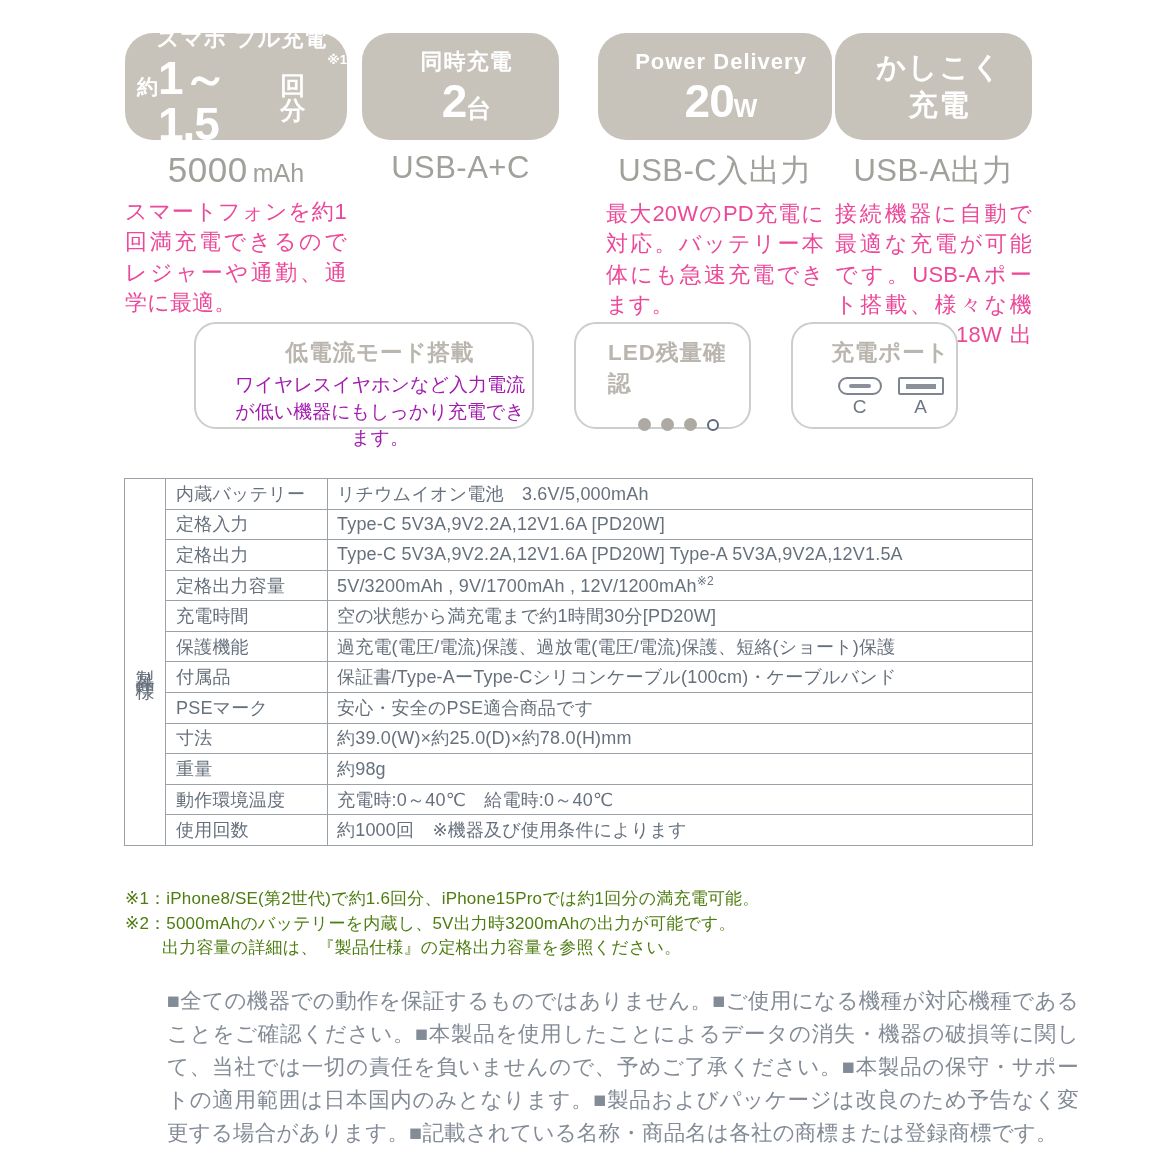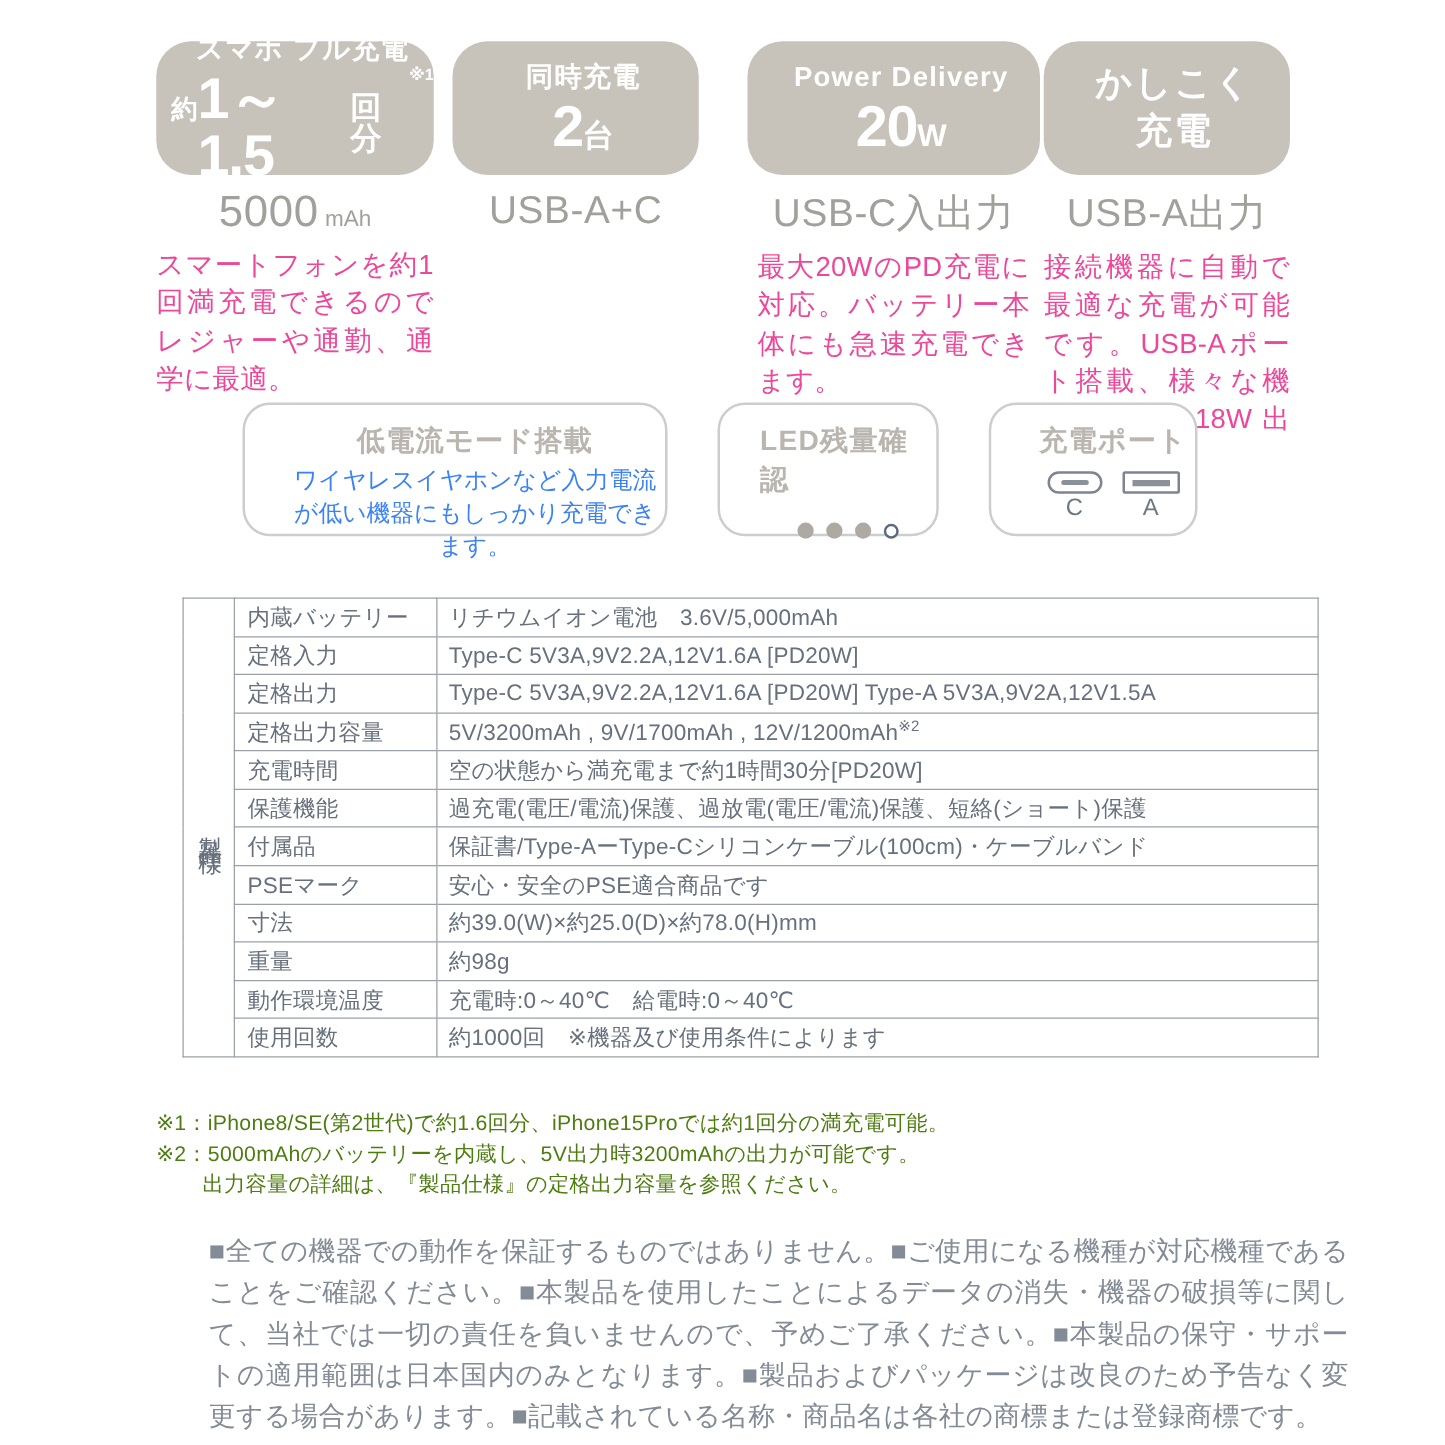--- a/index.html
+++ b/index.html
@@ -14,46 +14,46 @@
   .badge-line1 { font-size:22px; letter-spacing:1px; line-height:1.2; }
   .badge-row { display:flex; align-items:baseline; line-height:1; margin-top:2px; }
   .badge-prefix { font-size:21px; }
   .badge-big { font-size:46px; letter-spacing:-1px; }
   .badge-suffix { font-size:25px; }
   .badge-sup { font-size:13px; align-self:flex-start; margin-top:-2px; }
   .badge-two-line { font-size:29px; line-height:1.3; text-align:center; letter-spacing:2px; }
   .subhead { margin-top:10px; text-align:center; color:#a1a09b; display:flex;
              align-items:baseline; justify-content:center; gap:5px; }
   .subhead-big { font-size:35px; letter-spacing:0.5px; }
-  .subhead-small { font-size:18px; }
+  .subhead-small { font-size:25px; }
   .hero-desc { margin-top:7px; color:#ec4899; font-size:22px; line-height:1.38;
                letter-spacing:0.2px; text-align:justify; }
 
   
   .feature-box { position:absolute; top:322px; height:107px; border:2px solid #cbcdcf;
                  border-radius:22px; background:#fff; display:flex; flex-direction:column;
                  align-items:center;padding-left:32px; }
   .feature-title { color:#bab6af; font-weight:bold; font-size:22.5px; letter-spacing:1px; margin-top:13px; }
-  .feature-desc { color:#3b82f6; font-size:19px; line-height:1.4; text-align:center; margin-top:4px; }
+  .feature-desc { color:#a21caf; font-size:19px; line-height:1.4; text-align:center; margin-top:4px; }
   .led-dots { display:flex; align-items:center; gap:10px; margin-top:19px; }
   .led-dot { width:13px; height:13px; border-radius:50%; background:#aeaaa3; }
   .led-dot-open { width:12px; height:12px; border-radius:50%; background:#fff; border:2.5px solid #5c6a7d; }
   .ports { display:flex; gap:16px; margin-top:9px; }
   .port { display:flex; flex-direction:column; align-items:center; }
   .port-c-shape { width:44px; height:18px; border:2.5px solid #7d8590; border-radius:9px;
                   display:flex; align-items:center; justify-content:center; }
   .port-c-bar { width:22px; height:4px; border-radius:2px; background:#8a919b; }
   .port-a-shape { width:46px; height:18px; border:2.5px solid #7d8590; border-radius:2px;
                   display:flex; align-items:center; justify-content:center; }
   .port-a-bar { width:30px; height:5px; background:#8a919b; }
   .port-label { color:#6e7882; font-size:19px; margin-top:1px; }
 
   
   .spec-table { position:absolute; left:124px; top:478px; width:909px; height:368px;
-                border-collapse:collapse; table-layout:fixed; color:#67717d;margin-left:22px; }
+                border-collapse:collapse; table-layout:fixed; color:#67717d; }
   .spec-table td { border:1.5px solid #9aa1a9; font-size:18px; letter-spacing:0.2px; }
   .spec-side { width:41px; text-align:center; }
   .spec-side-inner { writing-mode:vertical-rl; margin:0 auto; font-size:19px; letter-spacing:4px; }
   .spec-label { width:162px; padding-left:10px; }
   .spec-value { padding-left:9px; }
   .spec-value sup { font-size:12px; }
 
   
   .footnotes { position:absolute; left:125px; top:887px; width:920px; color:#4d7c0f;
                font-size:17px; line-height:24.5px; letter-spacing:0.2px; }

